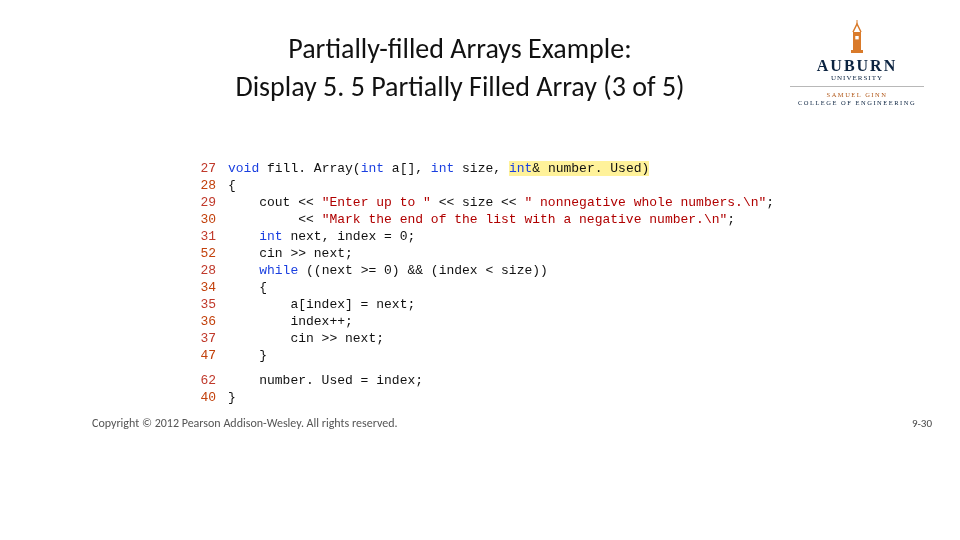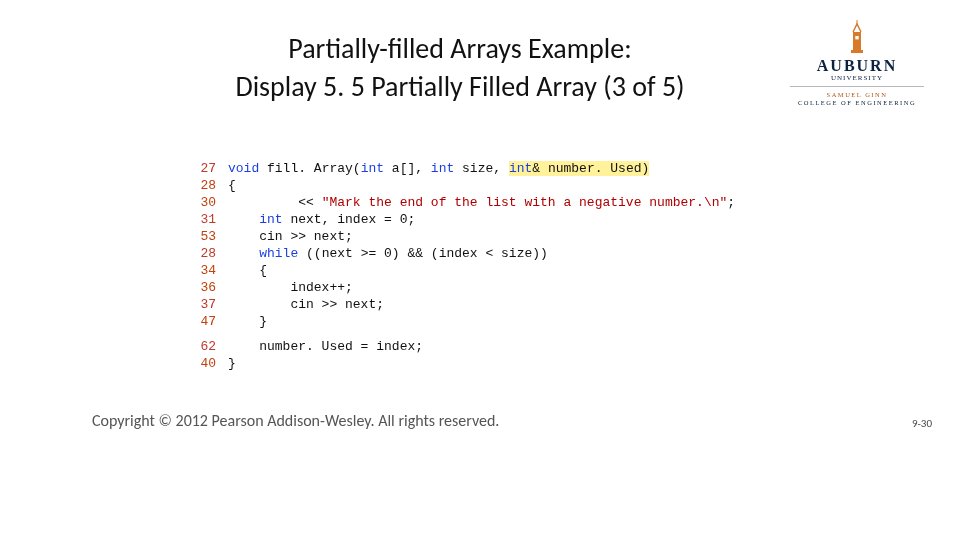--- a/index.html
+++ b/index.html
@@ -26,21 +26,21 @@
   .code-row { display: flex; white-space: pre; }
   .ln { width: 28px; text-align: right; padding-right: 12px; user-select: none; }
   .ln-odd { color: #c0392b; }
   .ln-even { color: #c2410c; }
   .code { flex: 1; font-family: Liberation Mono, monospace; }
   .kw { color: #1a3fe0; }
   .str { color: #b00000; }
   .hl { background: #fff29a; }
   .gap { height: 8px; }
 
-  .footer-left { position: absolute; left: 92px; bottom: 22px; font-size: 16px; color: #555; }
+  .footer-left { position: absolute; left: 92px; bottom: 22px; font-size: 12px; color: #555; }
   .footer-right { position: absolute; right: 28px; bottom: 22px; font-size: 11px; color: #444; }
 </style>
 </head>
 <body>
 
 <div class="slide">
 
   <div class="title-block">
     <div class="title-line1">Partially-filled Arrays Example:</div>
     <div class="title-line2">
@@ -59,25 +59,27 @@
     <span class="main-word">AUBURN</span>
     <span class="sub-word">UNIVERSITY</span>
     <hr>
     <span class="col1">SAMUEL GINN</span>
     <span class="col2">COLLEGE OF ENGINEERING</span>
   </div>
 
   <div class="code-area" id="code-area">
       <div class="code-row"><span class="ln ln-odd">27</span><span class="code"><span class="kw">void</span><span> fill. Array(</span><span class="kw">int</span><span> a[], </span><span class="kw">int</span><span> size, </span><span class="kw hl">int</span><span class="hl">&amp; number. Used)</span></span></div>
       <div class="code-row"><span class="ln ln-even">28</span><span class="code"><span>{</span></span></div>
+      <div class="code-row"><span class="ln ln-odd">29</span><span class="code"><span>    cout &lt;&lt; </span><span class="str">"Enter up to "</span><span> &lt;&lt; size &lt;&lt; </span><span class="str">" nonnegative whole numbers.\n"</span><span>;</span></span></div>
       <div class="code-row"><span class="ln ln-even">30</span><span class="code"><span>         &lt;&lt; </span><span class="str">"Mark the end of the list with a negative number.\n"</span><span>;</span></span></div>
       <div class="code-row"><span class="ln ln-odd">31</span><span class="code"><span>    </span><span class="kw">int</span><span> next, index = 0;</span></span></div>
-      <div class="code-row"><span class="ln ln-even">53</span><span class="code"><span>    cin &gt;&gt; next;</span></span></div>
+      <div class="code-row"><span class="ln ln-even">52</span><span class="code"><span>    cin &gt;&gt; next;</span></span></div>
       <div class="code-row"><span class="ln ln-odd">28</span><span class="code"><span>    </span><span class="kw">while</span><span> ((next &gt;= 0) &amp;&amp; (index &lt; size))</span></span></div>
       <div class="code-row"><span class="ln ln-even">34</span><span class="code"><span>    {</span></span></div>
+      <div class="code-row"><span class="ln ln-odd">35</span><span class="code"><span>        a[index] = next;</span></span></div>
       <div class="code-row"><span class="ln ln-even">36</span><span class="code"><span>        index++;</span></span></div>
       <div class="code-row"><span class="ln ln-odd">37</span><span class="code"><span>        cin &gt;&gt; next;</span></span></div>
       <div class="code-row"><span class="ln ln-even">47</span><span class="code"><span>    }</span></span></div>
       <div class="gap"></div>
       <div class="code-row"><span class="ln ln-odd">62</span><span class="code"><span>    number. Used = index;</span></span></div>
       <div class="code-row"><span class="ln ln-even">40</span><span class="code"><span>}</span></span></div>
     </div>
 
   <div class="footer-left">Copyright © 2012 Pearson Addison-Wesley. All rights reserved.</div>
   <div class="footer-right">9-30</div>

